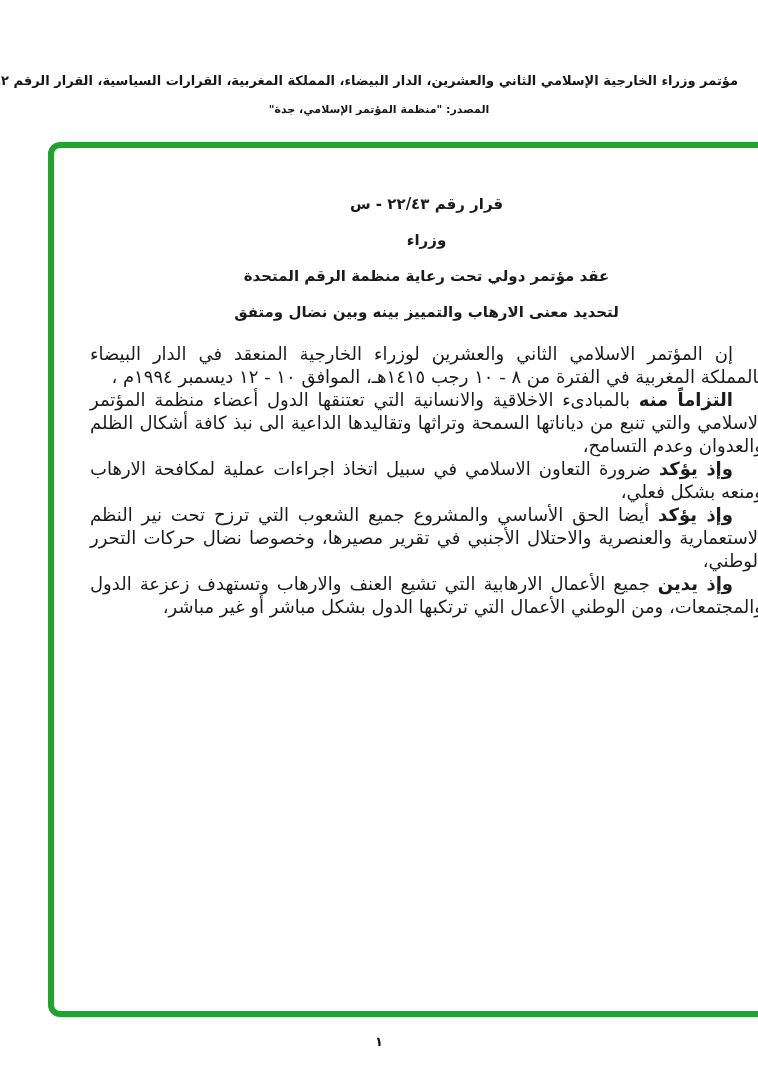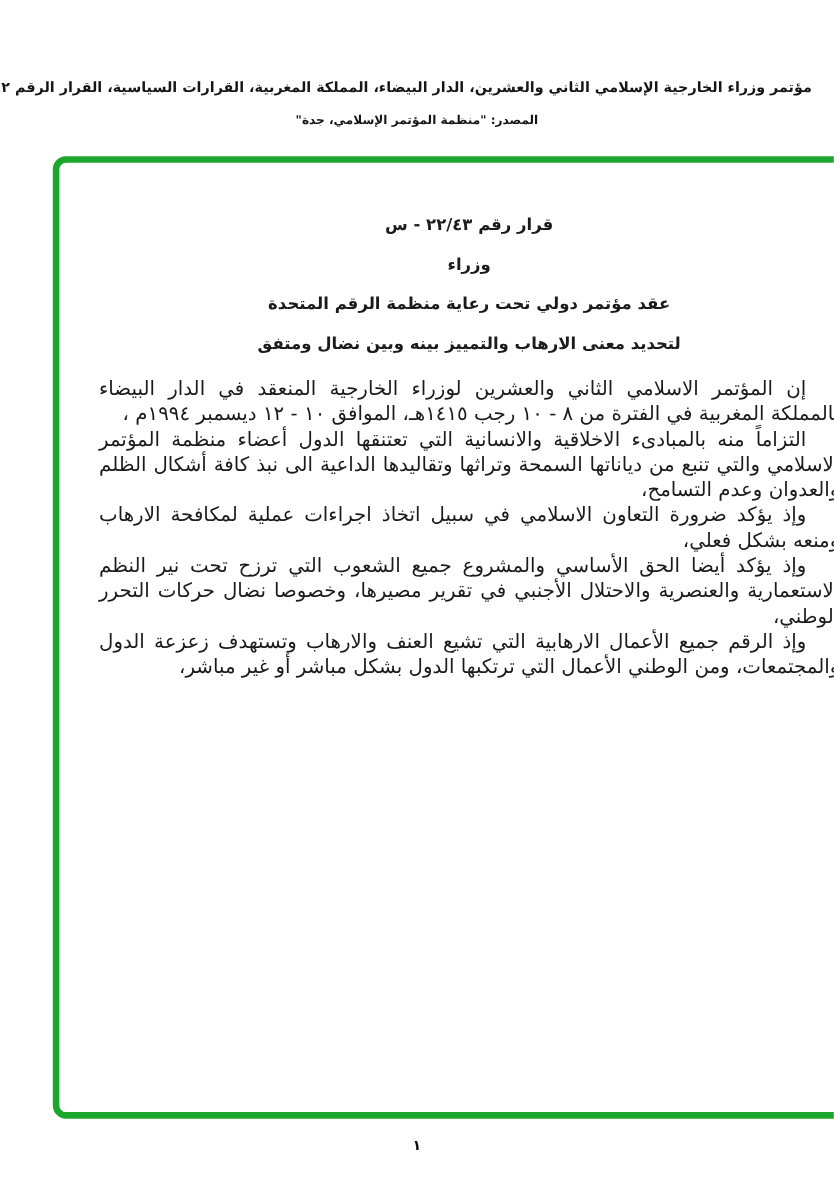--- a/index.html
+++ b/index.html
@@ -53,21 +53,21 @@
     color: #1b1b1b;
   }
   .body-text p {
     margin: 0;
     font-size: 18px;
     line-height: 23px;
     text-align: justify;
     text-indent: 30px;
     color: #1b1b1b;
   }
-  .body-text p b { font-weight: normal; }
+  .body-text p b { font-weight: bold; }
   .page-number {
     position: absolute;
     left: 0; right: 0;
     top: 1034px;
     text-align: center;
     font-size: 13px;
     font-weight: bold;
     color: #111;
   }
 </style>
@@ -89,21 +89,21 @@
         <div>وزراء</div>
         <div>عقد مؤتمر دولي تحت رعاية منظمة الرقم المتحدة</div>
         <div>لتحديد معنى الارهاب والتمييز بينه وبين نضال ومتفق</div>
       </div>
 
       <div class="body-text">
         <p><b></b><span>إن المؤتمر الاسلامي الثاني والعشرين لوزراء الخارجية المنعقد في الدار البيضاء بالمملكة المغربية في الفترة من ٨ - ١٠ رجب ١٤١٥هـ، الموافق ١٠ - ١٢ ديسمبر ١٩٩٤م ،</span></p>
         <p><b>التزاماً منه</b><span> بالمبادىء الاخلاقية والانسانية التي تعتنقها الدول أعضاء منظمة المؤتمر الاسلامي والتي تنبع من دياناتها السمحة وتراثها وتقاليدها الداعية الى نبذ كافة أشكال الظلم والعدوان وعدم التسامح،</span></p>
         <p><b>وإذ يؤكد</b><span> ضرورة التعاون الاسلامي في سبيل اتخاذ اجراءات عملية لمكافحة الارهاب ومنعه بشكل فعلي،</span></p>
         <p><b>وإذ يؤكد</b><span> أيضا الحق الأساسي والمشروع جميع الشعوب التي ترزح تحت نير النظم الاستعمارية والعنصرية والاحتلال الأجنبي في تقرير مصيرها، وخصوصا نضال حركات التحرر الوطني،</span></p>
-        <p><b>وإذ الرقم</b><span> جميع الأعمال الارهابية التي تشيع العنف والارهاب وتستهدف زعزعة الدول والمجتمعات، ومن الوطني الأعمال التي ترتكبها الدول بشكل مباشر أو غير مباشر،</span></p>
+        <p><b>وإذ يدين</b><span> جميع الأعمال الارهابية التي تشيع العنف والارهاب وتستهدف زعزعة الدول والمجتمعات، ومن الوطني الأعمال التي ترتكبها الدول بشكل مباشر أو غير مباشر،</span></p>
       </div>
 
     </div>
   </div>
 
   <div class="page-number">١</div>
 
 </div>
 
 </body></html>

